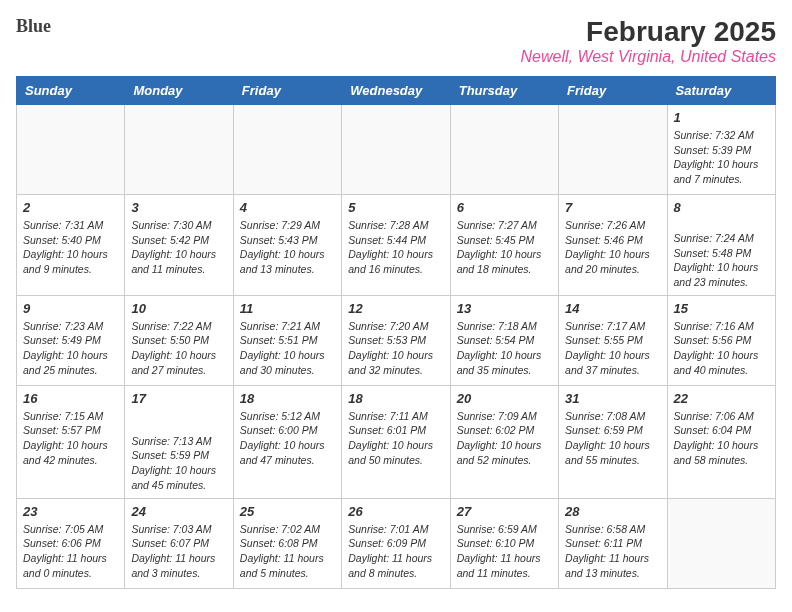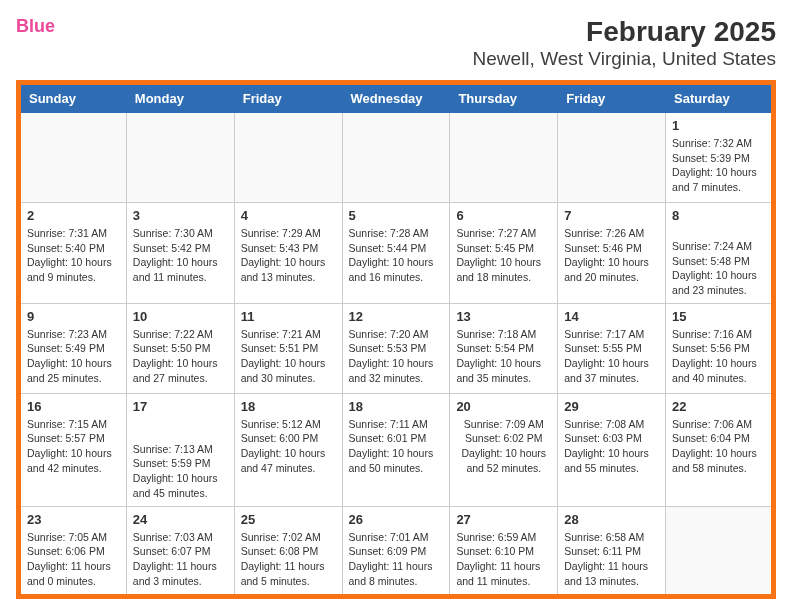--- a/index.html
+++ b/index.html
@@ -19,42 +19,44 @@
     .logo {
       display: flex;
       align-items: center;
     }
     .logo-text {
       font-size: 18px;
       font-weight: bold;
       line-height: 1.2;
     }
     .logo-general { color: #333; }
-    .logo-blue { color: #ec4899; }
+    .logo-blue { color: #404040; font-family: Liberation Serif, serif; }
     .logo-icon {
       width: 28px;
       height: 28px;
       margin-left: 2px;
     }
     .title-block {
       text-align: right;
     }
     .month-title {
       font-size: 28px;
       font-weight: bold;
       color: #333;
     }
     .location {
-      font-size: 19px;
-      color: #404040;
+      font-size: 16px;
+      color: #ec4899;
+      font-style: italic;
     }
     .calendar {
       width: 100%;
       border-collapse: collapse;
-      border: 5px solid #f97316;
+      border: 1px solid #f97316;
+      font-style: italic;
     }
     .calendar th {
       background-color: #2e6db4;
       color: #fff;
       text-align: left;
       padding: 6px 8px;
       font-size: 13px;
       border: 1px solid #2e6db4;
     }
     .calendar td {
@@ -255,29 +257,29 @@
         </td>
         <td>
           <span class="day-num">18</span>
           <div class="day-info" style="white-space: pre-line;">Sunrise: 7:11 AM
 Sunset: 6:01 PM
 Daylight: 10 hours
 and 50 minutes.</div>
         </td>
         <td>
           <span class="day-num">20</span>
-          <div class="day-info" style="white-space: pre-line; text-align: center;">Sunrise: 7:09 AM
+          <div class="day-info" style="white-space: pre-line;">Sunrise: 7:09 AM
 Sunset: 6:02 PM
 Daylight: 10 hours
 and 52 minutes.</div>
         </td>
         <td>
-          <span class="day-num">29</span>
+          <span class="day-num">31</span>
           <div class="day-info" style="white-space: pre-line;">Sunrise: 7:08 AM
-Sunset: 6:03 PM
+Sunset: 6:59 PM
 Daylight: 10 hours
 and 55 minutes.</div>
         </td>
         <td>
           <span class="day-num">22</span>
           <div class="day-info" style="white-space: pre-line;">Sunrise: 7:06 AM
 Sunset: 6:04 PM
 Daylight: 10 hours
 and 58 minutes.</div>
         </td>

